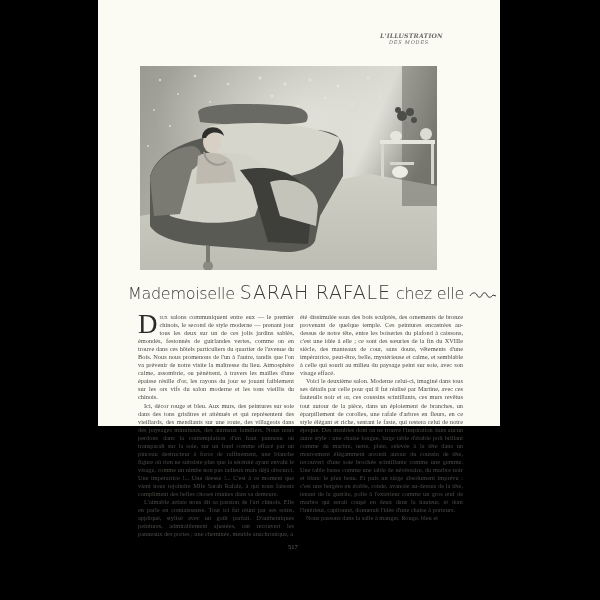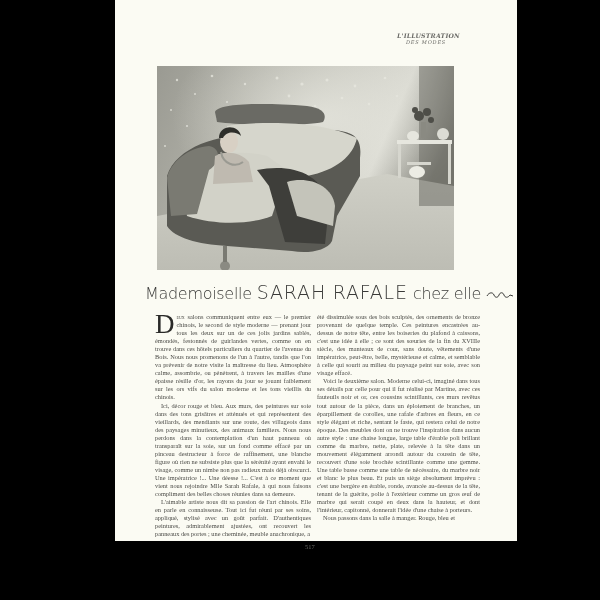--- a/index.html
+++ b/index.html
@@ -1,17 +1,17 @@
 <!DOCTYPE html>
 <html><head>
 <meta charset="utf-8">
 <style>
   html, body { margin:0; padding:0; }
   body { width:600px; height:600px; background:#000; position:relative; overflow:hidden; }
-  .page { position:absolute; left:115px; top:0; width:402px; height:541px; background:#fbfbf3; }
+  .page { position:absolute; left:98px; top:0; width:402px; height:426px; background:#fbfbf3; }
   .masthead { position:absolute; left:282px; top:33px; width:58px; text-align:center; color:#6a6a66; font-family:"DejaVu Serif", serif; font-style:italic; line-height:1; }
   .masthead .m1 { font-size:6.2px; font-weight:bold; letter-spacing:0.2px; display:block; }
   .masthead .m2 { font-size:5px; letter-spacing:0.8px; display:block; margin-top:1px; }
   .photo { position:absolute; left:42px; top:66px; width:297px; height:204px; overflow:hidden; background:#8a8a82; }
   .photo svg { display:block; }
   .title { position:absolute; left:30px; top:283px; width:340px; text-align:center; font-family:"DejaVu Sans", sans-serif; color:#3a3a38; white-space:nowrap; line-height:1; }
   .title .t-pre, .title .t-post { font-size:16px; font-weight:300; letter-spacing:-0.3px; }
   .title .t-name { font-size:19px; letter-spacing:0.8px; font-weight:300; }
   .title .flourish { display:inline-block; vertical-align:middle; }
   .col { position:absolute; top:313px; font-family:"Liberation Serif", serif; font-size:6.35px; line-height:8.05px; color:#4a4a46; text-align:justify; }

